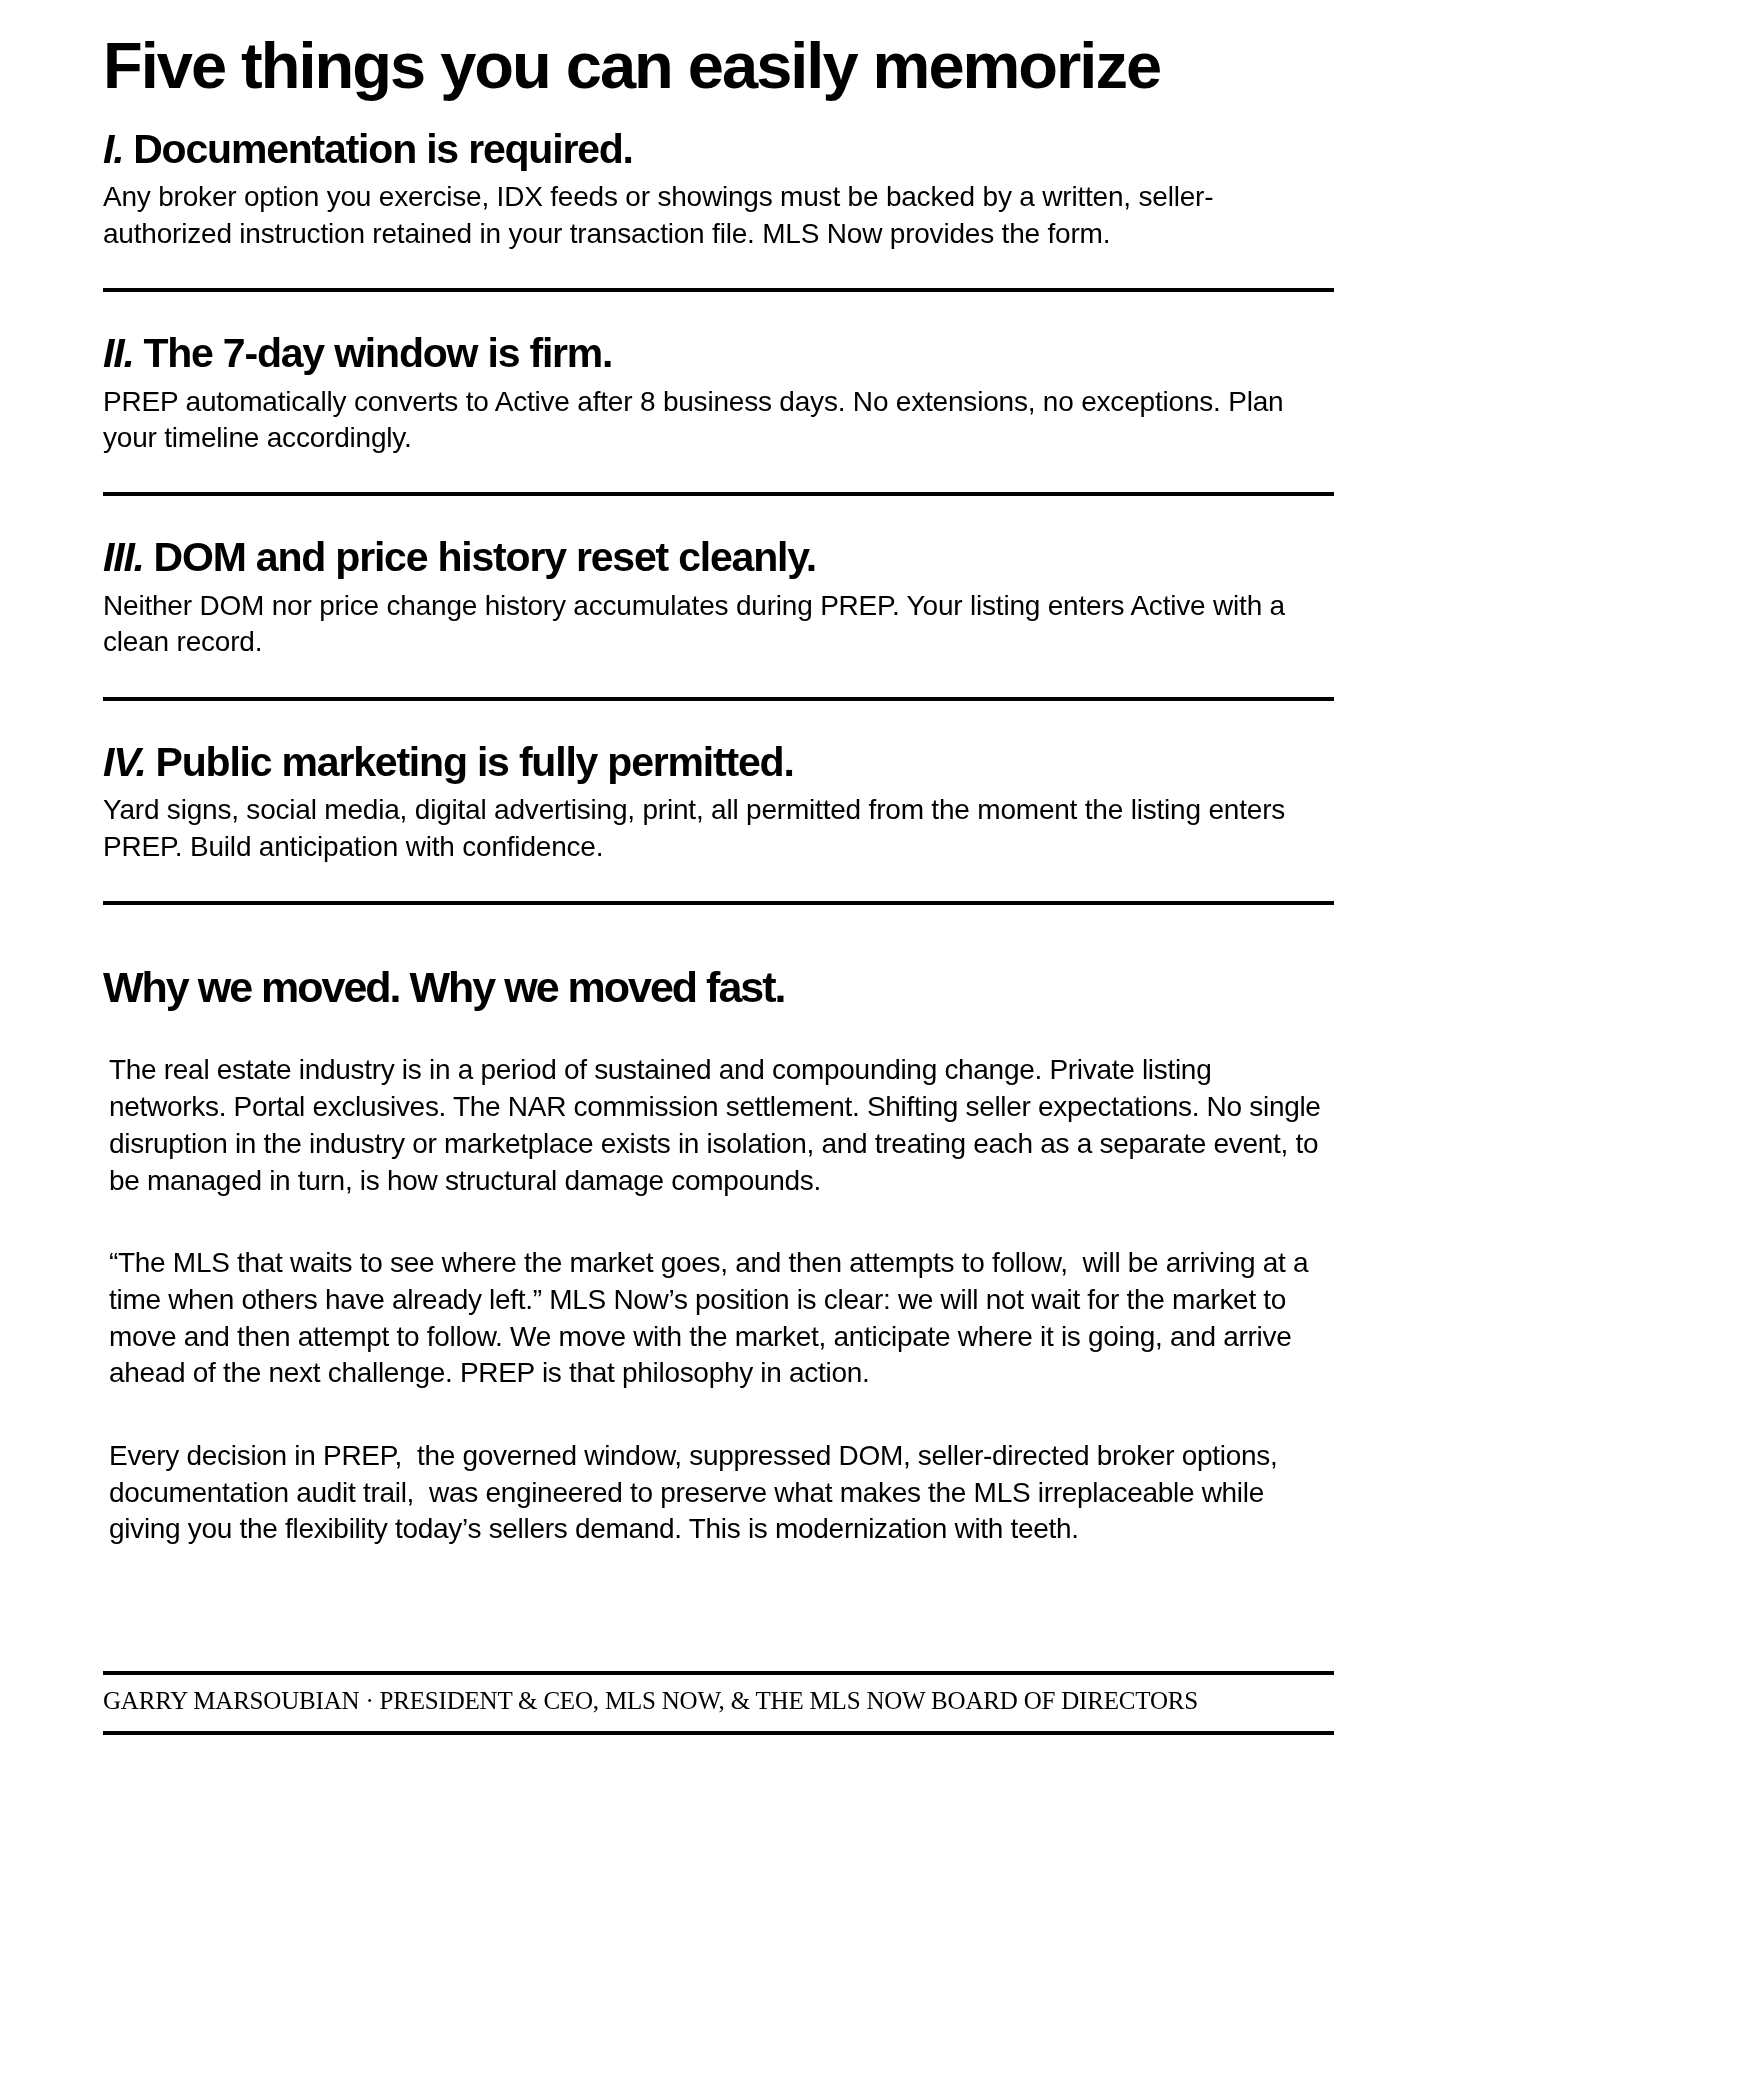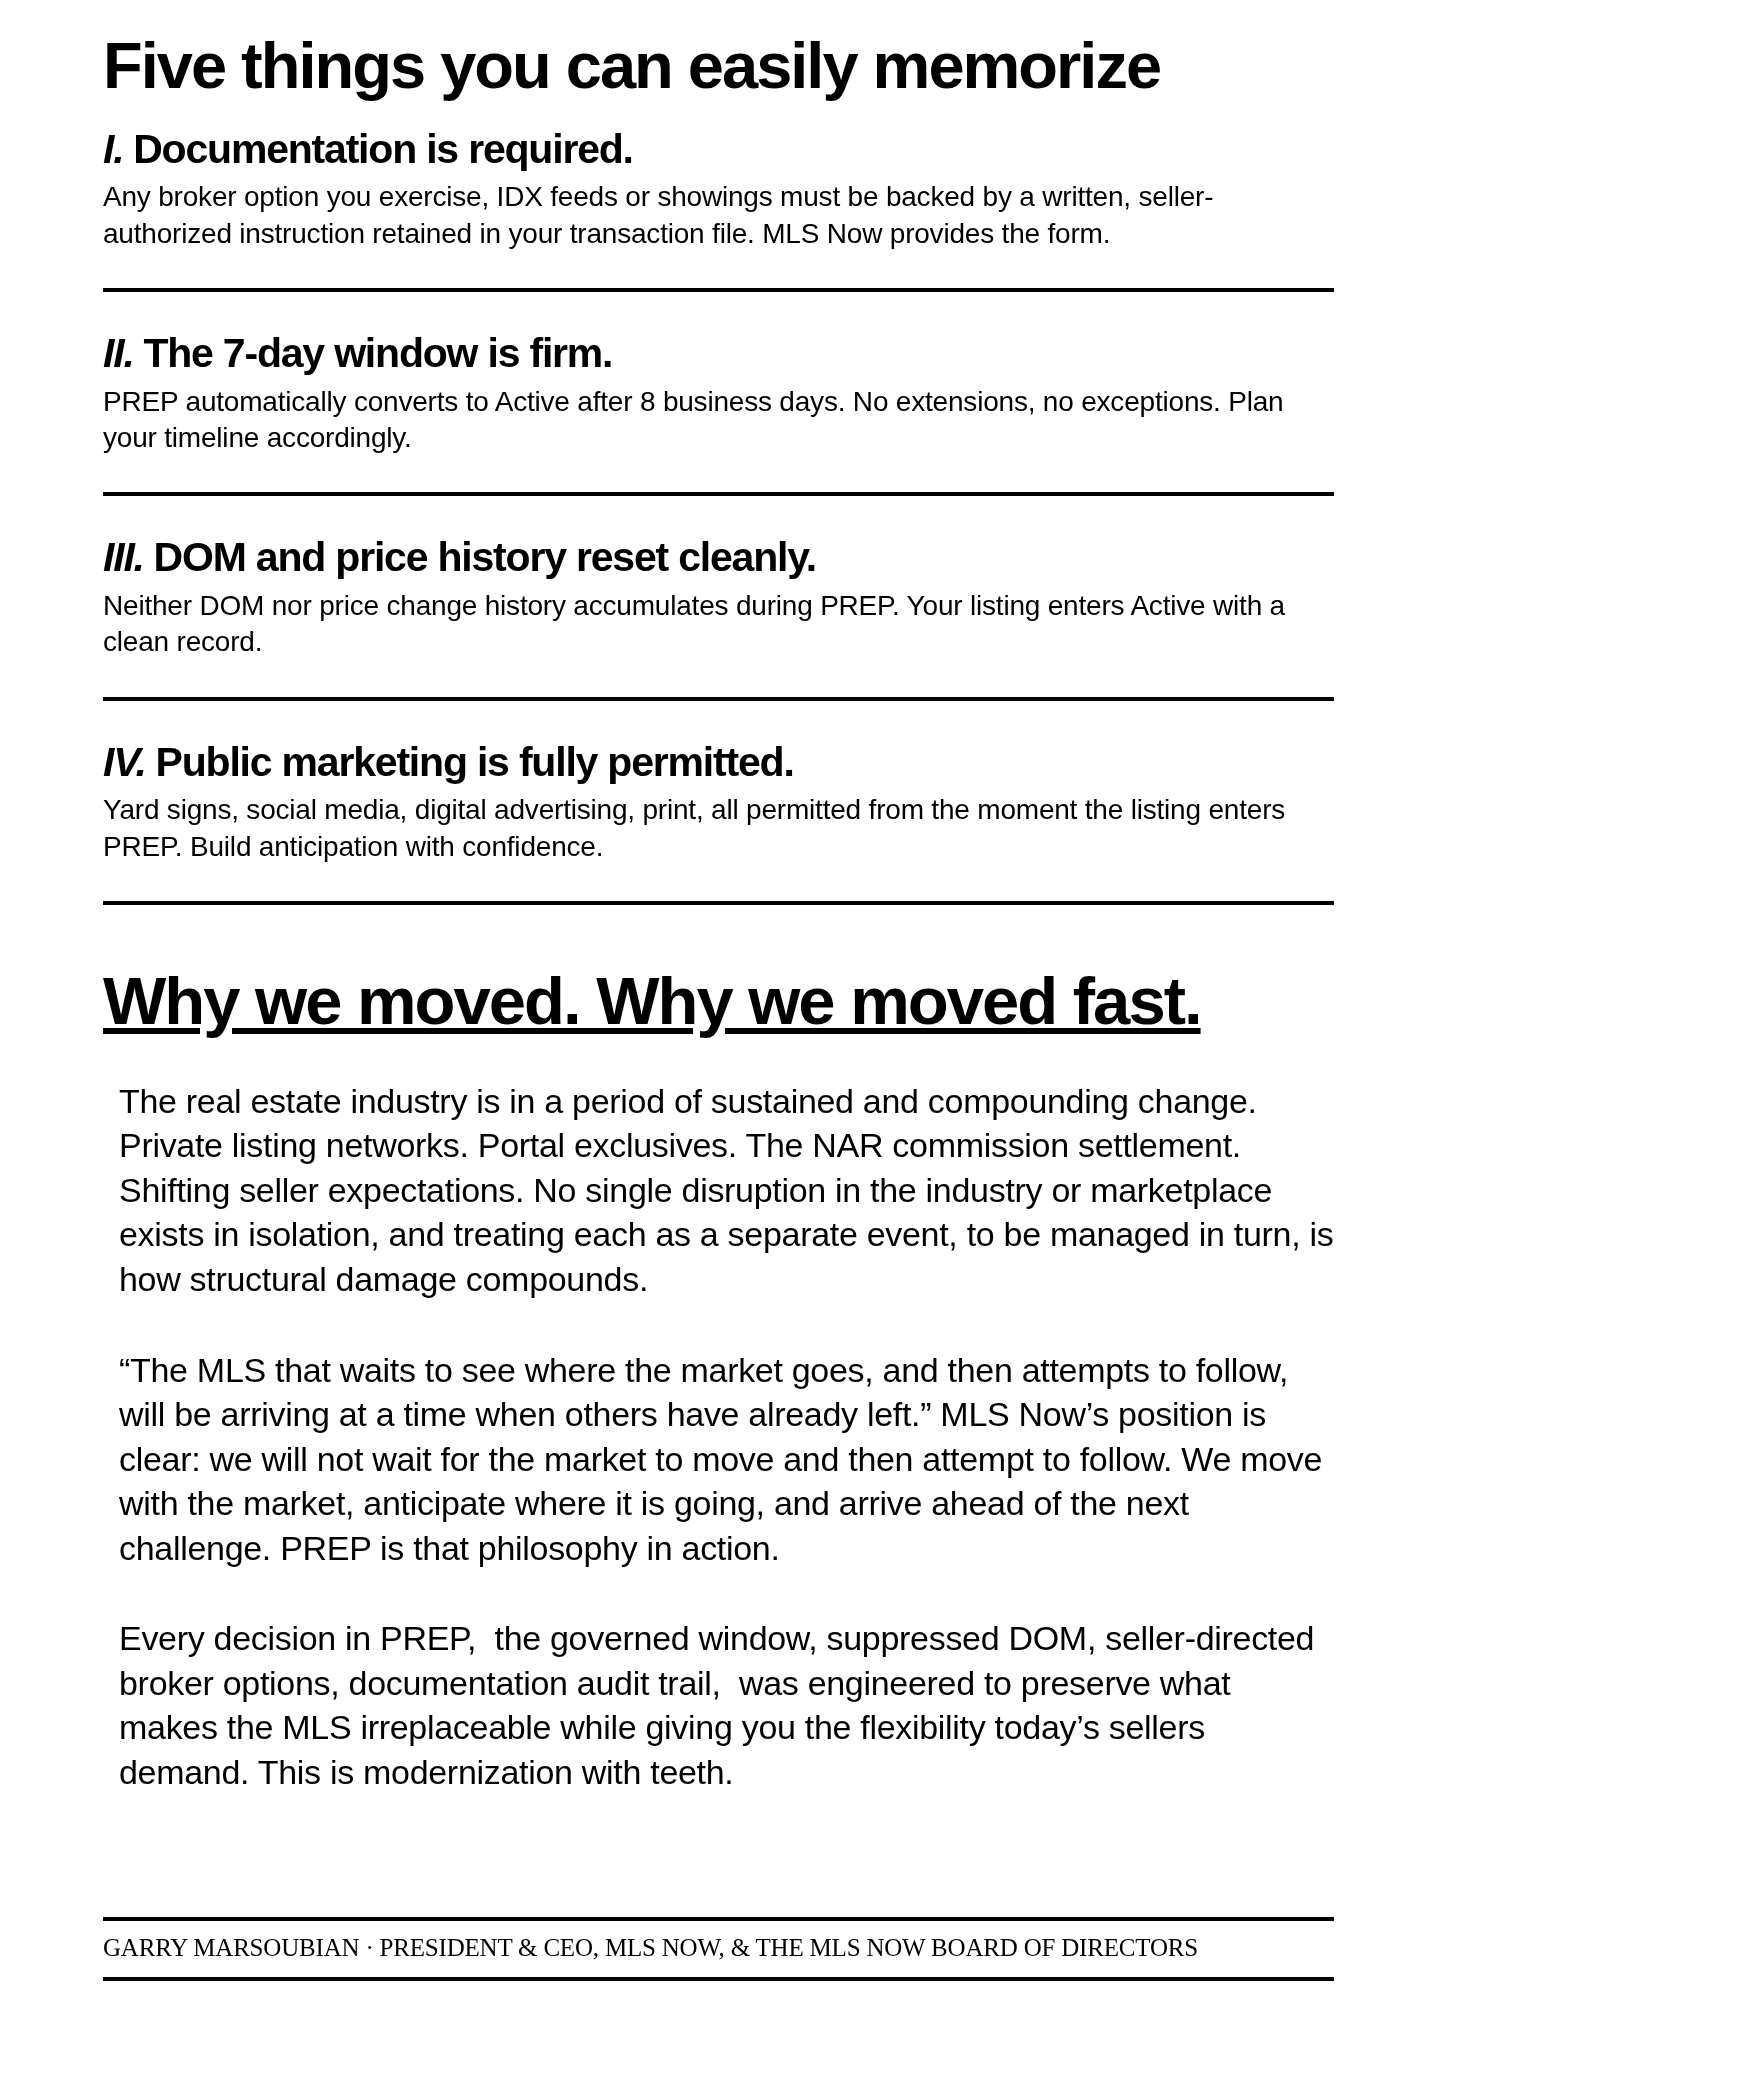--- a/index.html
+++ b/index.html
@@ -44,32 +44,31 @@
     white-space: pre-wrap;
   }
   .section-divider {
     border: none;
     border-top: 4.1px solid #000000;
     width: 1444px;
     max-width: 100%;
     margin: 36px auto 38px auto;
   }
   .section2-title {
-    font-size: 67px;
+    font-size: 43px;
     font-weight: bold;
     letter-spacing: -2px;
     line-height: 1.1;
     margin: 59px 0 41px 0;
-    text-decoration: underline;
   }
   .big-para {
-    font-size: 34px;
+    font-size: 28px;
     line-height: 1.31;
     letter-spacing: -0.3px;
-    margin: 0 0 46px 16px;
+    margin: 0 0 46px 6px;
     white-space: pre-wrap;
   }
   .big-para:last-of-type {
     margin-bottom: 0;
   }
   .footer {
     margin-top: 123px;
   }
   .footer-rule {
     border: none;

